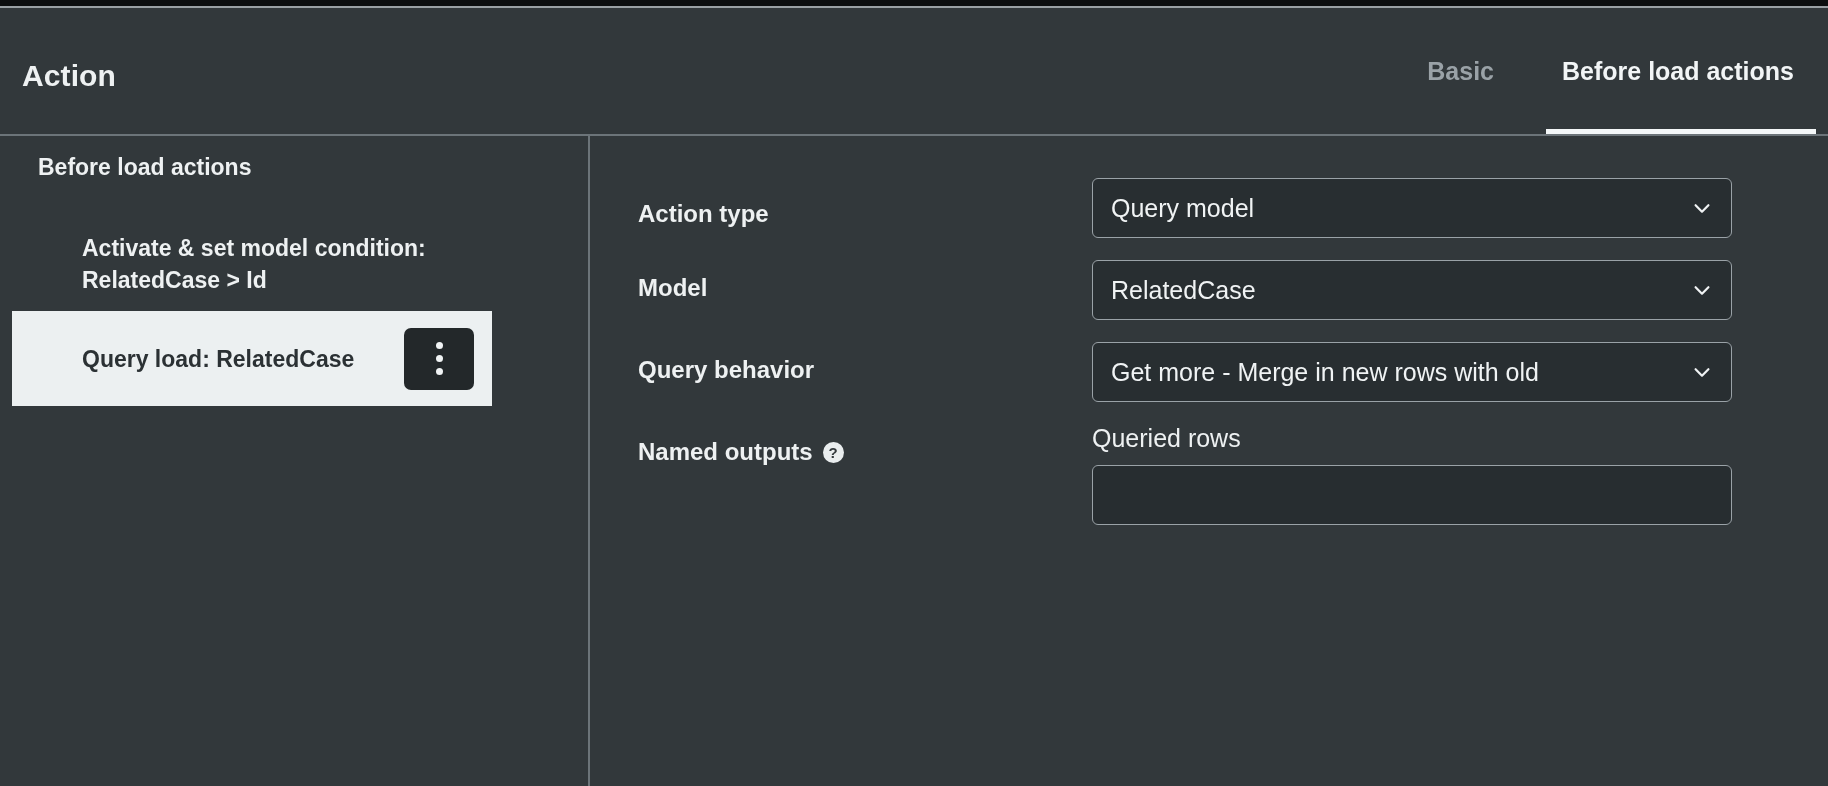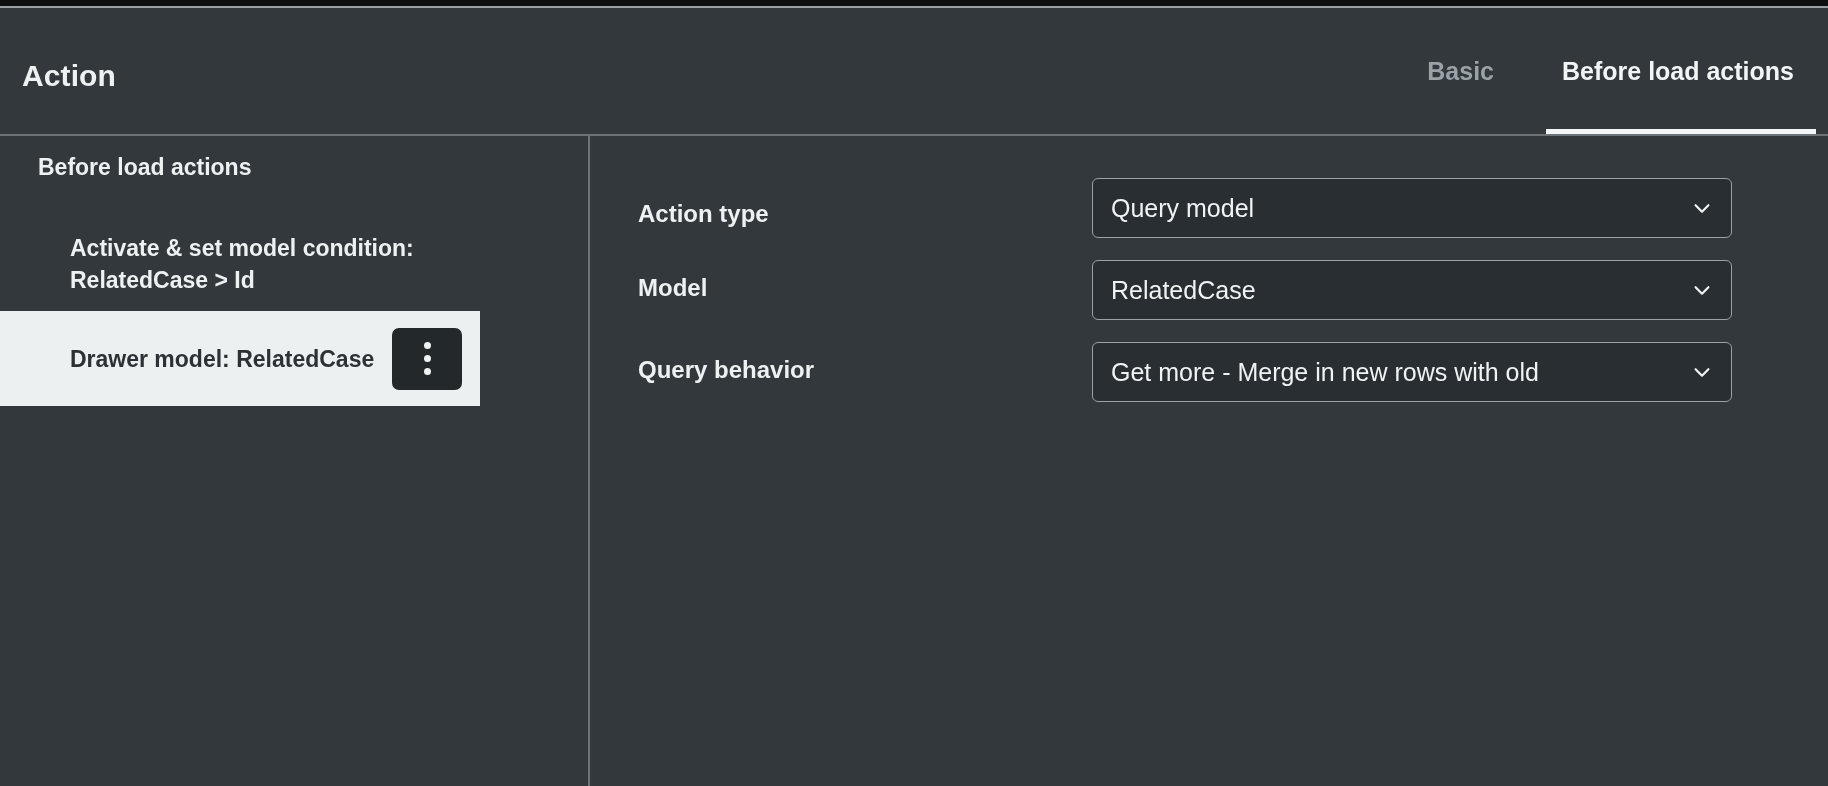--- a/index.html
+++ b/index.html
@@ -131,20 +131,21 @@
   }
   .action-item {
     position: relative;
     box-sizing: border-box;
     width: 480px;
     min-height: 95px;
     display: flex;
     align-items: center;
     padding: 14px 20px 14px 70px;
     cursor: pointer;
+    margin-left: 12px;
   }
   .action-item .action-label {
     font-size: 23px;
     font-weight: bold;
     line-height: 32px;
     color: #eef1f2;
     max-width: 500px;
     word-break: break-word;
   }
   .action-item.selected {
@@ -300,21 +301,21 @@
       <div class="sidebar">
         <div class="sidebar-heading">Before load actions</div>
 
         <div class="action-list">
 
           <div class="action-item">
             <span class="action-label">Activate &amp; set model condition: RelatedCase &gt; Id</span>
           </div>
 
           <div class="action-item selected">
-            <span class="action-label">Drawer model: RelatedCase</span>
+            <span class="action-label">Query load: RelatedCase</span>
             <button class="kebab-button">
               <span class="kebab-dot"></span>
               <span class="kebab-dot"></span>
               <span class="kebab-dot"></span>
             </button>
           </div>
 
         </div>
       </div>
 
@@ -349,17 +350,27 @@
           <div class="control-col">
             <div class="select-box">
               <span class="select-value">Get more - Merge in new rows with old</span>
               <svg class="chevron" viewBox="0 0 24 24" fill="none">
                 <path d="M5 9 L12 16 L19 9" stroke="#f0f3f4" stroke-width="2.4" stroke-linecap="round" stroke-linejoin="round"></path>
               </svg>
             </div>
           </div>
         </div>
 
+        <div class="field-row" style="top: 288px; height: 160px;">
+          <div class="field-label" style="top: 14px;">
+            <span>Named outputs</span>
+            <span class="help-icon">?</span>
+          </div>
+          <div class="control-col">
+            <div class="output-name">Queried rows</div>
+            <input class="text-input" type="text" value="" style="">
+          </div>
+        </div>
 
       </div>
     </div>
   </div>
 </div>
 
 </body></html>

